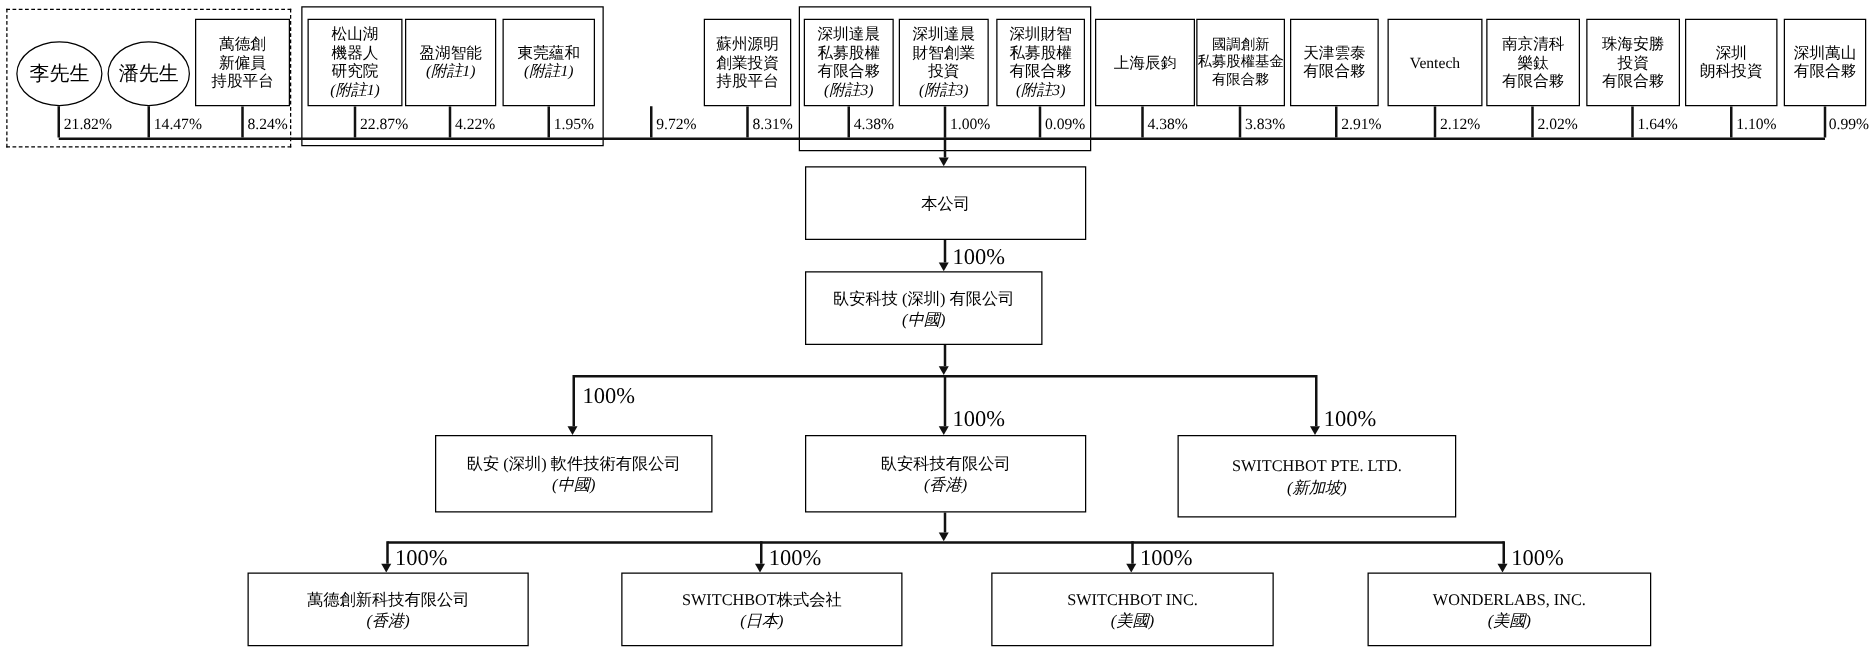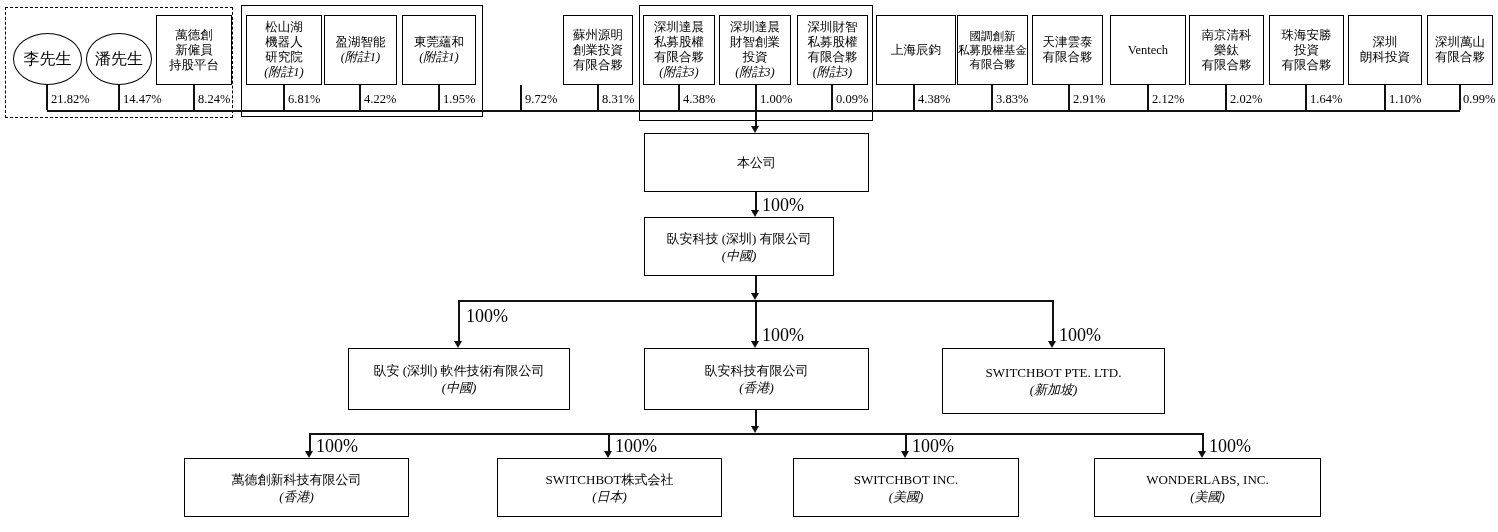--- a/index.html
+++ b/index.html
@@ -82,21 +82,21 @@
       <span class="nm">盈湖智能</span>
       <span class="note">(附註1)</span>
     </div>
   <div class="node sh" style="left:402px;width:74px">
       <span class="nm">東莞蘊和</span>
       <span class="note">(附註1)</span>
     </div>
   <div class="node sh" style="left:563px;width:70px">
       <span class="nm">蘇州源明
 創業投資
-有限合夥</span>
+持股平台</span>
     </div>
   <div class="node sh" style="left:643px;width:72px">
       <span class="nm">深圳達晨
 私募股權
 有限合夥</span>
       <span class="note">(附註3)</span>
     </div>
   <div class="node sh" style="left:719px;width:72px">
       <span class="nm">深圳達晨
 財智創業
@@ -139,21 +139,21 @@
 朗科投資</span>
     </div>
   <div class="node sh" style="left:1427px;width:66px">
       <span class="nm">深圳萬山
 有限合夥</span>
     </div>
 
   <div class="pct" style="left:51px">21.82%</div>
   <div class="pct" style="left:123px">14.47%</div>
   <div class="pct" style="left:198px">8.24%</div>
-  <div class="pct" style="left:288px">6.81%</div>
+  <div class="pct" style="left:288px">22.87%</div>
   <div class="pct" style="left:364px">4.22%</div>
   <div class="pct" style="left:443px">1.95%</div>
   <div class="pct" style="left:525px">9.72%</div>
   <div class="pct" style="left:602px">8.31%</div>
   <div class="pct" style="left:683px">4.38%</div>
   <div class="pct" style="left:760px">1.00%</div>
   <div class="pct" style="left:836px">0.09%</div>
   <div class="pct" style="left:918px">4.38%</div>
   <div class="pct" style="left:996px">3.83%</div>
   <div class="pct" style="left:1073px">2.91%</div>
@@ -221,21 +221,21 @@
   <div class="own" style="left:615px;top:436px">100%</div>
 
   <div class="vl" style="left:905px;top:433px;height:18px"></div>
   <div class="arr" style="left:901px;top:451px"></div>
   <div class="own" style="left:912px;top:436px">100%</div>
 
   <div class="vl" style="left:1202px;top:433px;height:18px"></div>
   <div class="arr" style="left:1198px;top:451px"></div>
   <div class="own" style="left:1209px;top:436px">100%</div>
 
-  <div class="node co" style="left:184px;top:458px;width:225px;height:59px">
+  <div class="node co" style="left:198px;top:458px;width:225px;height:59px">
       <span class="nm">萬德創新科技有限公司</span>
       <span class="region">(香港)</span>
     </div>
   <div class="node co" style="left:497px;top:458px;width:225px;height:59px">
       <span class="nm">SWITCHBOT株式会社</span>
       <span class="region">(日本)</span>
     </div>
   <div class="node co" style="left:793px;top:458px;width:226px;height:59px">
       <span class="nm">SWITCHBOT INC.</span>
       <span class="region">(美國)</span>

